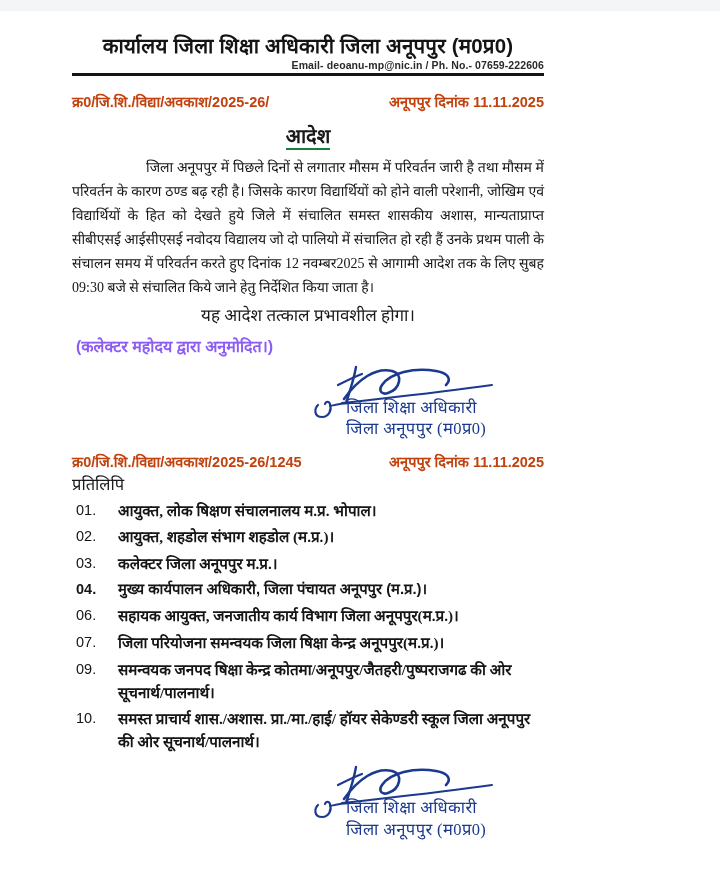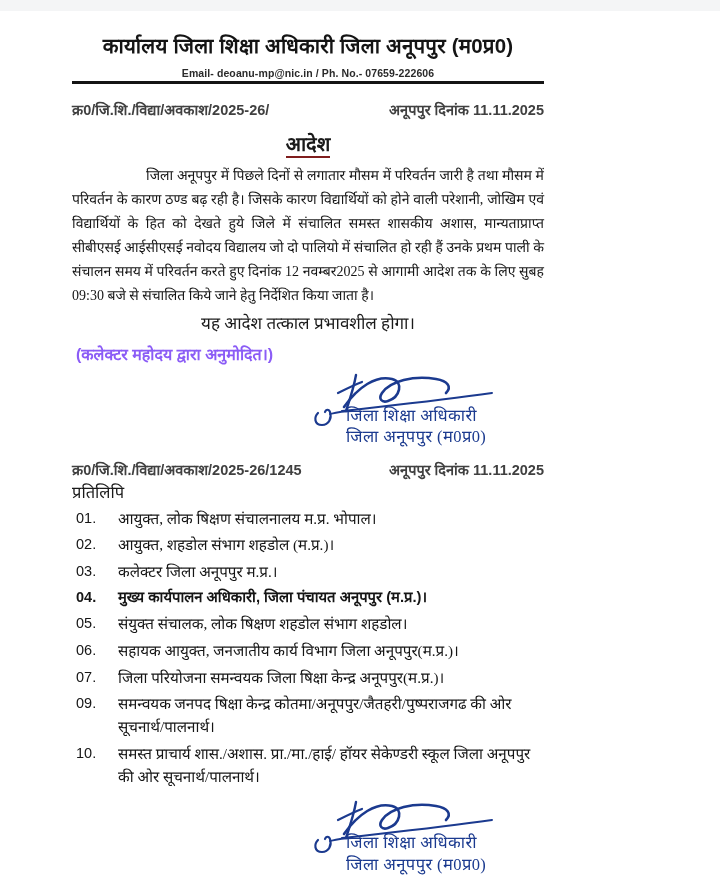--- a/index.html
+++ b/index.html
@@ -36,57 +36,57 @@
   .office-title {
     text-align: center;
     font-family: "Liberation Sans", "DejaVu Sans", sans-serif;
     font-weight: bold;
     font-size: 20.5px;
     letter-spacing: 0.2px;
     color: #141414;
     line-height: 1.25;
   }
   .contact-line {
-    text-align: center;
+    text-align: right;
     font-family: "Liberation Sans", "DejaVu Sans", sans-serif;
     font-weight: bold;
     font-size: 10.5px;
     color: #2a2a2a;
-    margin-top: 8px;
+    margin-top: 0;
     letter-spacing: 0.1px;
   }
   .header-rule {
     height: 0;
     border-top: 3px solid #141414;
     margin: 2px 0 0 0;
   }
 
   
   .ref-row {
     display: flex;
     justify-content: space-between;
     align-items: baseline;
     font-family: "Liberation Sans", "DejaVu Sans", sans-serif;
     font-weight: bold;
     font-size: 14.5px;
-    color: #404040;
+    color: #c2410c;
   }
   .ref-row.first { margin-top: 15px; }
   .ref-date { white-space: nowrap; }
 
   
   .order-heading {
     text-align: center;
     font-weight: bold;
     font-size: 20px;
     margin-top: 14px;
     line-height: 1.1;
   }
   .order-heading span {
-    border-bottom: 2px solid #7f1d1d;
+    border-bottom: 2px solid #15803d;
     padding-bottom: 1px;
   }
 
   
   .body-text {
     margin-top: 9px;
     font-size: 14px;
     line-height: 1.72;
     text-align: justify;
     text-justify: inter-word;
@@ -157,21 +157,21 @@
     margin-bottom: 3.5px;
     color: #151515;
   }
   .copy-list li .num {
     width: 46px;
     flex: 0 0 46px;
     font-family: "Liberation Sans", "DejaVu Sans", sans-serif;
     font-size: 14.5px;
     padding-left: 4px;
   }
-  .copy-list li .txt { flex: 1; }
+  .copy-list li .txt { flex: 1; font-weight: bold; }
   .copy-list li.bold {
     font-family: "Liberation Sans", "DejaVu Sans", sans-serif;
     font-weight: bold;
     font-size: 14.8px;
   }
   .copy-list li.bold .num { font-weight: bold; }
 
   .sign-block.bottom { margin-top: 10px; }
 </style>
 </head>
@@ -242,24 +242,20 @@
     </li>
     <li>
       <span class="num">03.</span>
       <span class="txt">कलेक्टर जिला अनूपपुर म.प्र.।</span>
     </li>
     <li class="bold">
       <span class="num">04.</span>
       <span class="txt">मुख्य कार्यपालन अधिकारी, जिला पंचायत अनूपपुर (म.प्र.)।</span>
     </li>
     <li>
-      <span class="num">05.</span>
-      <span class="txt">संयुक्त संचालक, लोक षिक्षण शहडोल संभाग शहडोल।</span>
-    </li>
-    <li>
       <span class="num">06.</span>
       <span class="txt">सहायक आयुक्त, जनजातीय कार्य विभाग जिला अनूपपुर(म.प्र.)।</span>
     </li>
     <li>
       <span class="num">07.</span>
       <span class="txt">जिला परियोजना समन्वयक जिला षिक्षा केन्द्र अनूपपुर(म.प्र.)।</span>
     </li>
     <li>
       <span class="num">09.</span>
       <span class="txt">समन्वयक जनपद षिक्षा केन्द्र कोतमा/अनूपपुर/जैतहरी/पुष्पराजगढ की ओर सूचनार्थ/पालनार्थ।</span>

